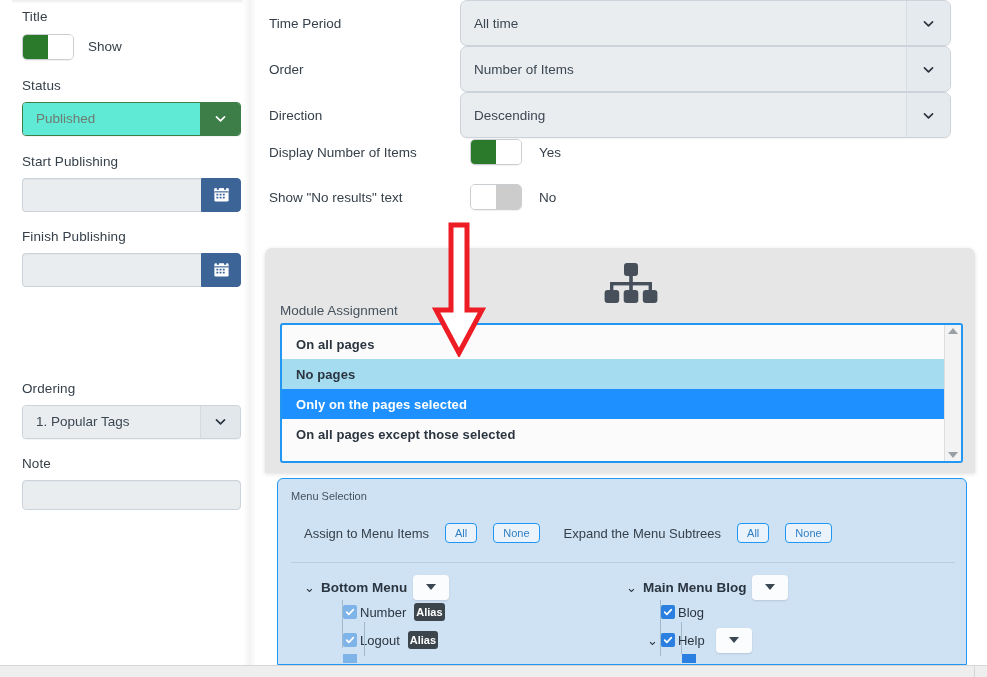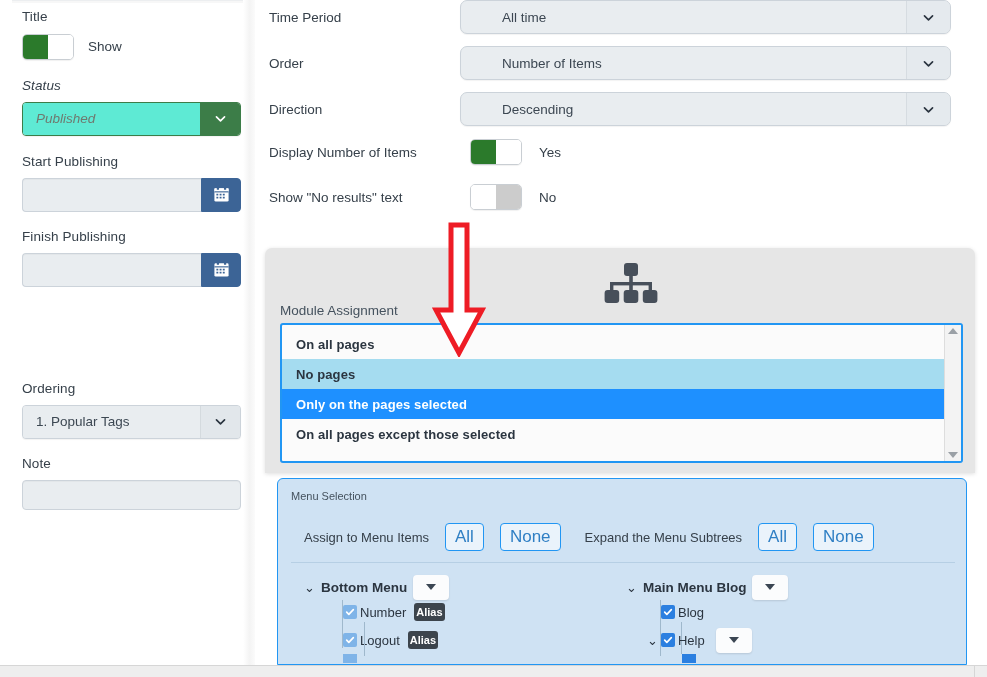--- a/index.html
+++ b/index.html
@@ -84,24 +84,23 @@
     box-shadow: inset 0 1px 1px rgba(0,0,0,.03);
   }
 
   
   .rightcol { position:absolute; left:255px; top:0; width:732px; height:665px; }
   .form-row { position:absolute; display:flex; align-items:center; }
   .form-row .lbl {
     width:205px; font-size:13.5px; color:#36404a; padding-left:14px;
   }
   .wide-select {
-    width:491px; height:34px; display:flex; align-items:stretch;
+    width:491px; height:46px; display:flex; align-items:stretch;
     background:#e9edf0; border:1px solid #ccd3da; border-radius:7px; overflow:hidden;
     box-shadow:0 1px 1px rgba(0,0,0,.05);
-    padding-left:28px;
   }
   .wide-select .val { flex:1; display:flex; align-items:center; padding-left:13px; font-size:13.5px; color:#3c4752; }
   .wide-select .arrow { width:44px; display:flex; align-items:center; justify-content:center; background:#e5eaee; border-left:1px solid #d6dce1; }
 
   
   .ma-card {
     position:absolute; left:10px; top:248px; width:710px; height:225px;
     background:#e6e6e6; border-radius:7px 7px 0 0;
     box-shadow: 0 1px 4px rgba(0,0,0,.13);
   }
@@ -134,21 +133,21 @@
   
   .ms-card {
     position:absolute; left:22px; top:478px; width:690px; height:187px;
     background:#cfe2f3; border:1px solid #2196f3; border-radius:6px 6px 0 0;
   }
   .ms-title { position:absolute; left:13px; top:11px; font-size:11px; color:#45525e; }
   .ms-toolbar { position:absolute; left:26px; top:44px; display:flex; align-items:center; gap:9px; }
   .tb-label { font-size:13px; color:#36404a; margin-right:7px; }
   .pillbtn {
     border:1px solid #2196f3; border-radius:4px; background:#eaf3fb;
-    color:#2f7fc4; font-size:17px; padding:3px 9px; margin-right:7px;
+    color:#2f7fc4; font-size:11px; padding:3px 9px; margin-right:7px;
     font-family:"Liberation Sans", sans-serif;
   }
   .ms-divider { position:absolute; left:13px; top:83px; width:664px; height:1px; background:#b6cfe4; }
 
   .tree { position:absolute; top:97px; }
   .tree.left  { left:26px; }
   .tree.right { left:348px; }
   .tree-head { display:flex; align-items:center; gap:6px; height:22px; }
   .tree-head .cap { font-size:13.5px; font-weight:bold; color:#2b3540; }
   .dropbox {
@@ -194,21 +193,21 @@
       <div class="field-label">Title</div>
       <div class="toggle-row" style="margin-top:10px;">
         <span class="toggle on">
           <span class="half l"></span>
           <span class="half r"></span>
         </span>
         <span class="toggle-text">Show</span>
       </div>
     </div>
 
-    <div style="position:absolute;left:22px;top:79px;font-style:italic;">
+    <div style="position:absolute;left:22px;top:79px;">
       <div class="field-label">Status</div>
       <div class="select green" style="margin-top:9px;">
         <span class="val">Published</span>
         <span class="arrow">
           <svg class="chev" viewBox="0 0 16 16">
               <path d="M3 6l5 5 5-5" fill="none" stroke="#ffffff" stroke-width="2" stroke-linecap="round" stroke-linejoin="round"></path>
             </svg>
         </span>
       </div>
     </div>

